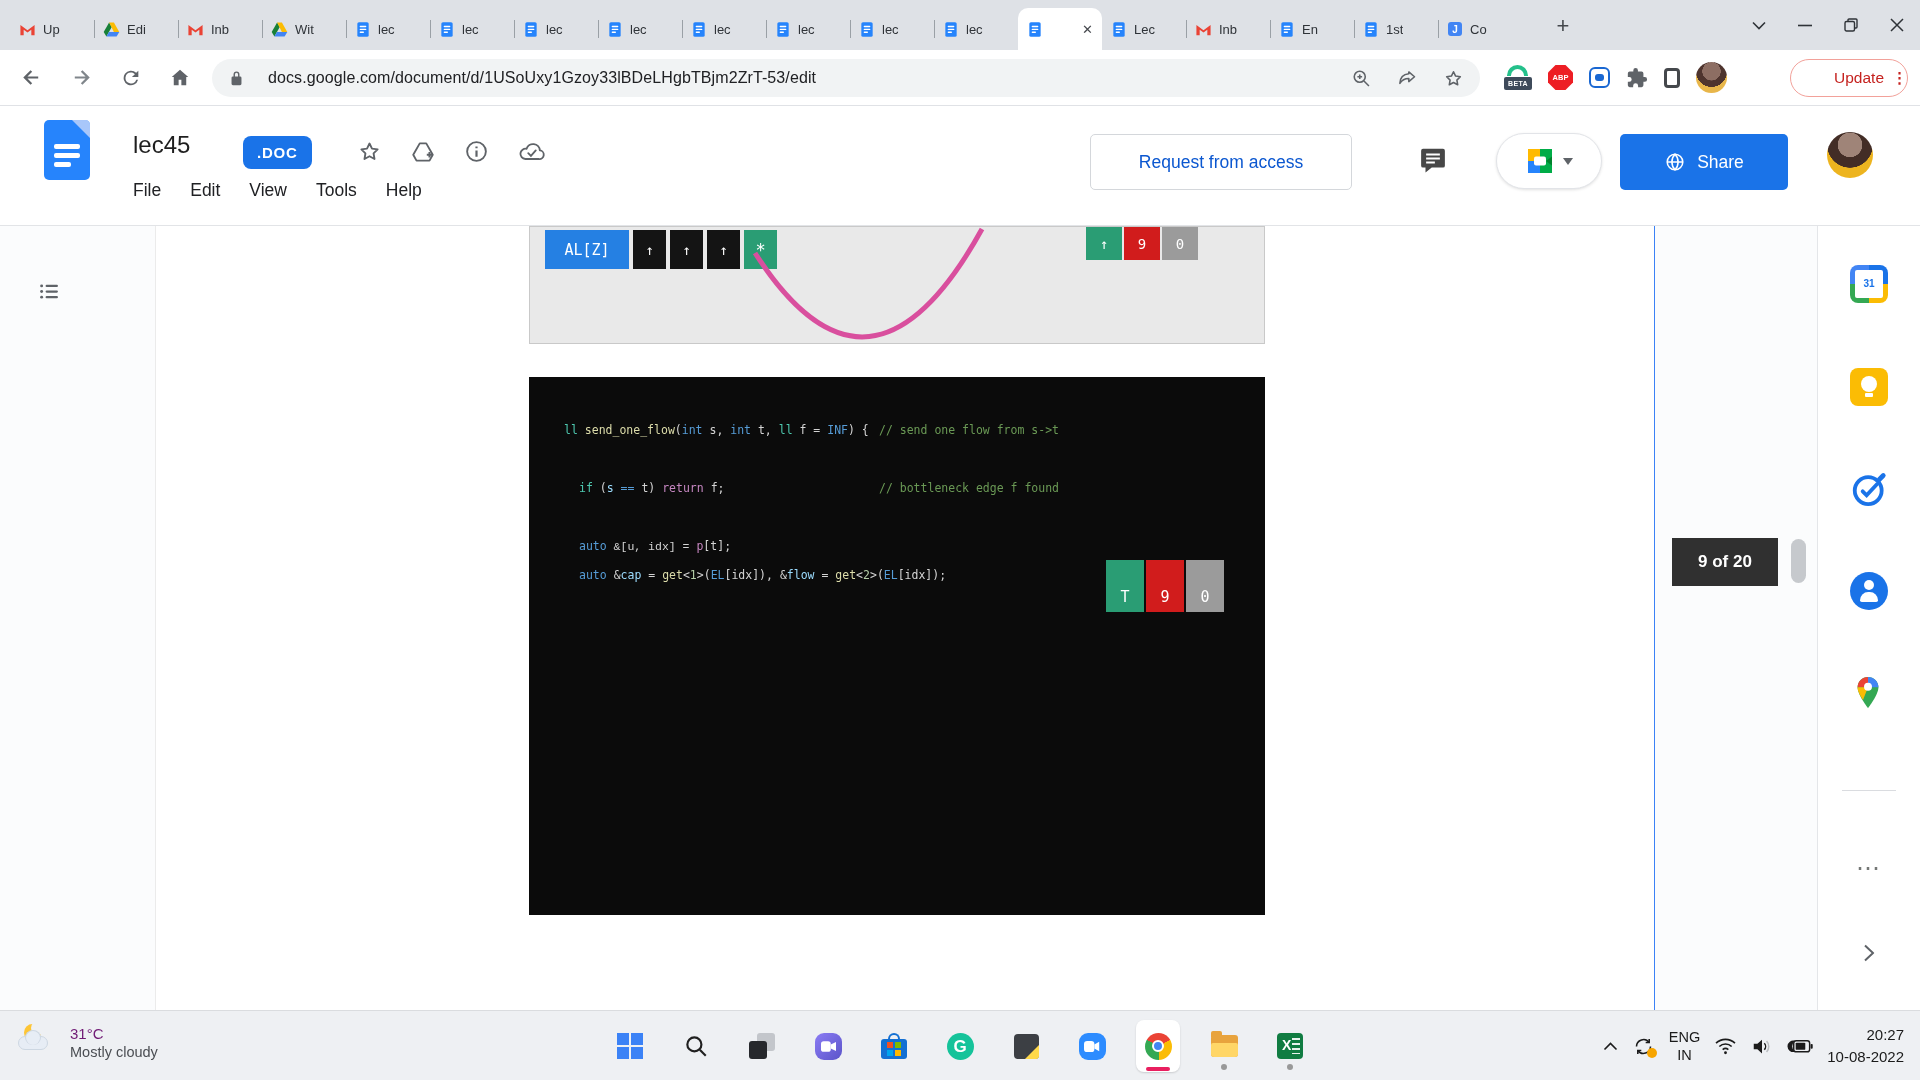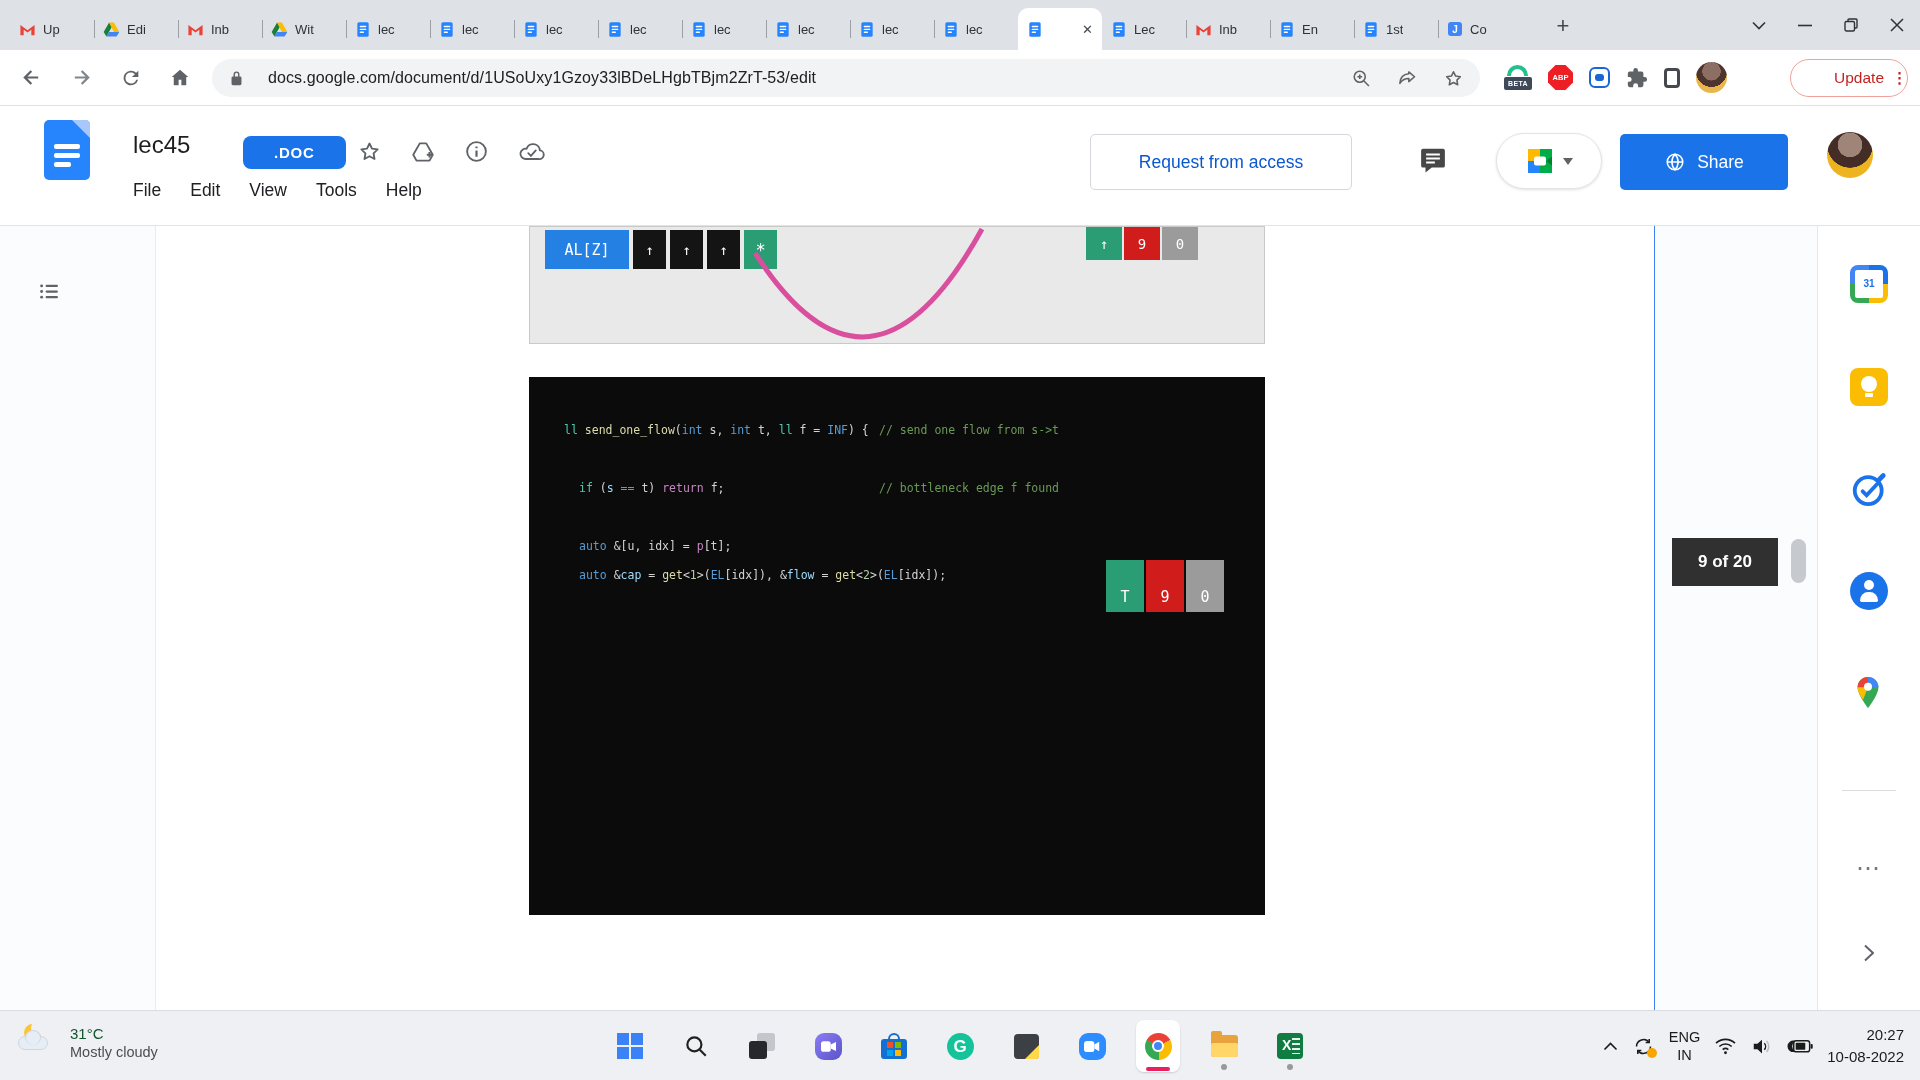--- a/index.html
+++ b/index.html
@@ -37,21 +37,21 @@
 .updatebtn span{color:#c5221f;font-size:15.5px}
 .updatebtn .dots{color:#c5221f;font-size:15px;font-weight:bold}
 
 
 .docshdr{position:absolute;top:106px;left:0;width:1920px;height:120px;background:#fff;border-bottom:1px solid #e2e4e7}
 .docslogo{position:absolute;left:44px;top:14px;width:46px;height:60px;background:#2684fc;border-radius:5px}
 .docslogo::before{content:"";position:absolute;right:0;top:0;border:9px solid #a8c7fa;border-left-color:transparent;border-bottom-color:transparent;border-radius:0 5px 0 0}
 .docslogo i{position:absolute;left:10px;width:26px;height:4.5px;background:#fff;border-radius:2px}
 .docslogo i:nth-child(1){top:24px}.docslogo i:nth-child(2){top:33px}.docslogo i:nth-child(3){top:42px;width:17px}
 .dtitle{position:absolute;left:133px;top:25px;font-size:24px;color:#1f1f1f}
-.dbadge{position:absolute;left:243px;top:30px;height:33px;padding:0 31px;background:#1a73e8;border-radius:8px;color:#fff;font-size:15px;font-weight:bold;line-height:33px;letter-spacing:.8px}
+.dbadge{position:absolute;left:243px;top:30px;height:33px;padding:0 14px;background:#1a73e8;border-radius:8px;color:#fff;font-size:15px;font-weight:bold;line-height:33px;letter-spacing:.8px}
 .hdric{position:absolute;top:33px}
 .menurow{position:absolute;left:133px;top:74px;display:flex;gap:29px}
 .menu{font-size:17.5px;color:#202124}
 .reqbtn{position:absolute;left:1090px;top:28px;width:262px;height:56px;border:1px solid #d4d7db;border-radius:5px;background:#fff;color:#0b57d0;font-size:17.5px;display:flex;align-items:center;justify-content:center}
 .cmticon{position:absolute;left:1418px;top:39px}
 .meetpill{position:absolute;left:1496px;top:27px;width:106px;height:56px;background:#fff;border:1px solid #e2e4e8;border-radius:28px;box-shadow:0 1px 3px rgba(0,0,0,.12);display:flex;align-items:center;justify-content:center;gap:9px}
 .caret{width:0;height:0;border:5px solid transparent;border-top:7px solid #5f6368;margin-top:6px}
 .sharebtn{position:absolute;left:1620px;top:28px;width:168px;height:56px;background:#1a73e8;border-radius:5px;color:#fff;font-size:17.5px;display:flex;align-items:center;justify-content:center;gap:11px}
 .avatar-lg{position:absolute;left:1827px;top:26px;width:46px;height:46px;border-radius:50%;background:radial-gradient(circle at 50% 28%,#9f8478 0 30%,#432d26 31% 56%,#edb41f 57%)}
 
@@ -94,21 +94,21 @@
 .rail-collapse{position:absolute;left:50%;transform:translateX(-50%);top:718px}
 
 
 .taskbar{position:absolute;bottom:0;left:0;width:1920px;height:70px;background:#eef0f3;border-top:1px solid #dadcdf}
 .weather{position:absolute;left:16px;top:11px;display:flex;align-items:center;gap:12px}
 .wx-icon{position:relative;width:42px;height:40px}
 .wx-icon .moon{position:absolute;left:8px;top:2px;width:17px;height:17px;border-radius:50%;background:#fdc535}
 .wx-icon .moon::after{content:"";position:absolute;left:7px;top:-3px;width:14px;height:14px;border-radius:50%;background:#eef0f3}
 .wx-icon .cloud{position:absolute;left:2px;top:14px;width:30px;height:14px;background:#e7edf5;border:1px solid #cdd7e2;border-radius:8px}
 .wx-icon .cloud::before{content:"";position:absolute;left:6px;top:-7px;width:14px;height:14px;background:#e7edf5;border:1px solid #cdd7e2;border-radius:50%;border-bottom:none}
-.wxtext .t1{font-size:15px;color:#14532d}
+.wxtext .t1{font-size:15px;color:#701a75}
 .wxtext .t2{font-size:14.5px;color:#4a4d52;margin-top:2px}
 .tbicons{position:absolute;left:50%;top:0;height:70px;transform:translateX(-50%);display:flex;align-items:center;gap:22px}
 .tbtile{position:relative;width:44px;height:52px;display:flex;align-items:center;justify-content:center}
 .tbtile.activebg{background:#fff;border-radius:8px;box-shadow:0 1px 2px rgba(0,0,0,.15)}
 .runbar{position:absolute;bottom:1px;left:50%;transform:translateX(-50%);width:24px;height:4px;border-radius:2px;background:#e91f5f}
 .rundot{position:absolute;bottom:2px;left:50%;transform:translateX(-50%);width:6px;height:6px;border-radius:50%;background:#999}
 .tb-start{display:grid;grid-template-columns:12px 12px;grid-gap:2px}
 .tb-start i{width:12px;height:12px;background:#3b82f6}
 .tb-tv{position:relative;width:26px;height:26px}
 .tb-tv .b{position:absolute;right:0;top:0;width:18px;height:18px;background:#c3c6cb;border-radius:3px}
@@ -529,21 +529,21 @@
             <div class="cell" style="background: rgb(42, 157, 116);">↑</div>
             <div class="cell" style="background: rgb(209, 28, 28);">9</div>
             <div class="cell" style="background: rgb(155, 155, 155);">0</div>
           </div>
       </div>
 
       <div class="slide2" style="left:373px">
         <div id="code">
             <div class="cline" style="top: 46px;"><span style="padding-left: 35px; display: inline-block;"><span style="color: rgb(78, 201, 176);">ll</span><span style="color: rgb(212, 212, 212);"> </span><span style="color: rgb(220, 220, 170);">send_one_flow</span><span style="color: rgb(212, 212, 212);">(</span><span style="color: rgb(86, 156, 214);">int</span><span style="color: rgb(212, 212, 212);"> s, </span><span style="color: rgb(86, 156, 214);">int</span><span style="color: rgb(212, 212, 212);"> t, </span><span style="color: rgb(78, 201, 176);">ll</span><span style="color: rgb(212, 212, 212);"> f = </span><span style="color: rgb(86, 156, 214);">INF</span><span style="color: rgb(212, 212, 212);">) {</span></span><span class="ccomment" style="color: rgb(106, 153, 85);">// send one flow from s-&gt;t</span></div>
             <div class="cline" style="top: 104px;"><span style="padding-left: 50px; display: inline-block;"><span style="color: rgb(78, 201, 176);">if</span><span style="color: rgb(212, 212, 212);"> (</span><span style="color: rgb(156, 220, 254);">s</span><span style="color: rgb(212, 212, 212);"> </span><span style="color: rgb(86, 156, 214);">==</span><span style="color: rgb(212, 212, 212);"> t) </span><span style="color: rgb(197, 134, 192);">return</span><span style="color: rgb(212, 212, 212);"> f;</span></span><span class="ccomment" style="color: rgb(106, 153, 85);">// bottleneck edge f found</span></div>
-            <div class="cline" style="top: 162px;"><span style="padding-left: 50px; display: inline-block;"><span style="color: rgb(86, 156, 214);">auto</span><span style="color: rgb(212, 212, 212);"> &amp;[u, idx] = </span><span style="color: rgb(197, 134, 192);">p</span><span style="color: rgb(212, 212, 212);">[t];</span></span></div>
+            <div class="cline" style="top: 162px;"><span style="padding-left: 50px; display: inline-block;"><span style="color: rgb(86, 156, 214);">auto</span><span style="color: rgb(212, 212, 212); font-family: Liberation Mono, monospace;"> &amp;[u, idx] = </span><span style="color: rgb(197, 134, 192);">p</span><span style="color: rgb(212, 212, 212);">[t];</span></span></div>
             <div class="cline" style="top: 191px;"><span style="padding-left: 50px; display: inline-block;"><span style="color: rgb(86, 156, 214);">auto</span><span style="color: rgb(212, 212, 212);"> &amp;</span><span style="color: rgb(156, 220, 254);">cap</span><span style="color: rgb(212, 212, 212);"> = </span><span style="color: rgb(220, 220, 170);">get</span><span style="color: rgb(212, 212, 212);">&lt;</span><span style="color: rgb(181, 206, 168);">1</span><span style="color: rgb(212, 212, 212);">&gt;(</span><span style="color: rgb(86, 156, 214);">EL</span><span style="color: rgb(212, 212, 212);">[idx]), &amp;</span><span style="color: rgb(156, 220, 254);">flow</span><span style="color: rgb(212, 212, 212);"> = </span><span style="color: rgb(220, 220, 170);">get</span><span style="color: rgb(212, 212, 212);">&lt;</span><span style="color: rgb(181, 206, 168);">2</span><span style="color: rgb(212, 212, 212);">&gt;(</span><span style="color: rgb(86, 156, 214);">EL</span><span style="color: rgb(212, 212, 212);">[idx]);</span></span></div>
           </div>
         <div class="cells" id="trio2">
             <div class="cell" style="background: rgb(42, 157, 116);">T</div>
             <div class="cell" style="background: rgb(209, 28, 28);">9</div>
             <div class="cell" style="background: rgb(155, 155, 155);">0</div>
           </div>
       </div>
 
     </div>

